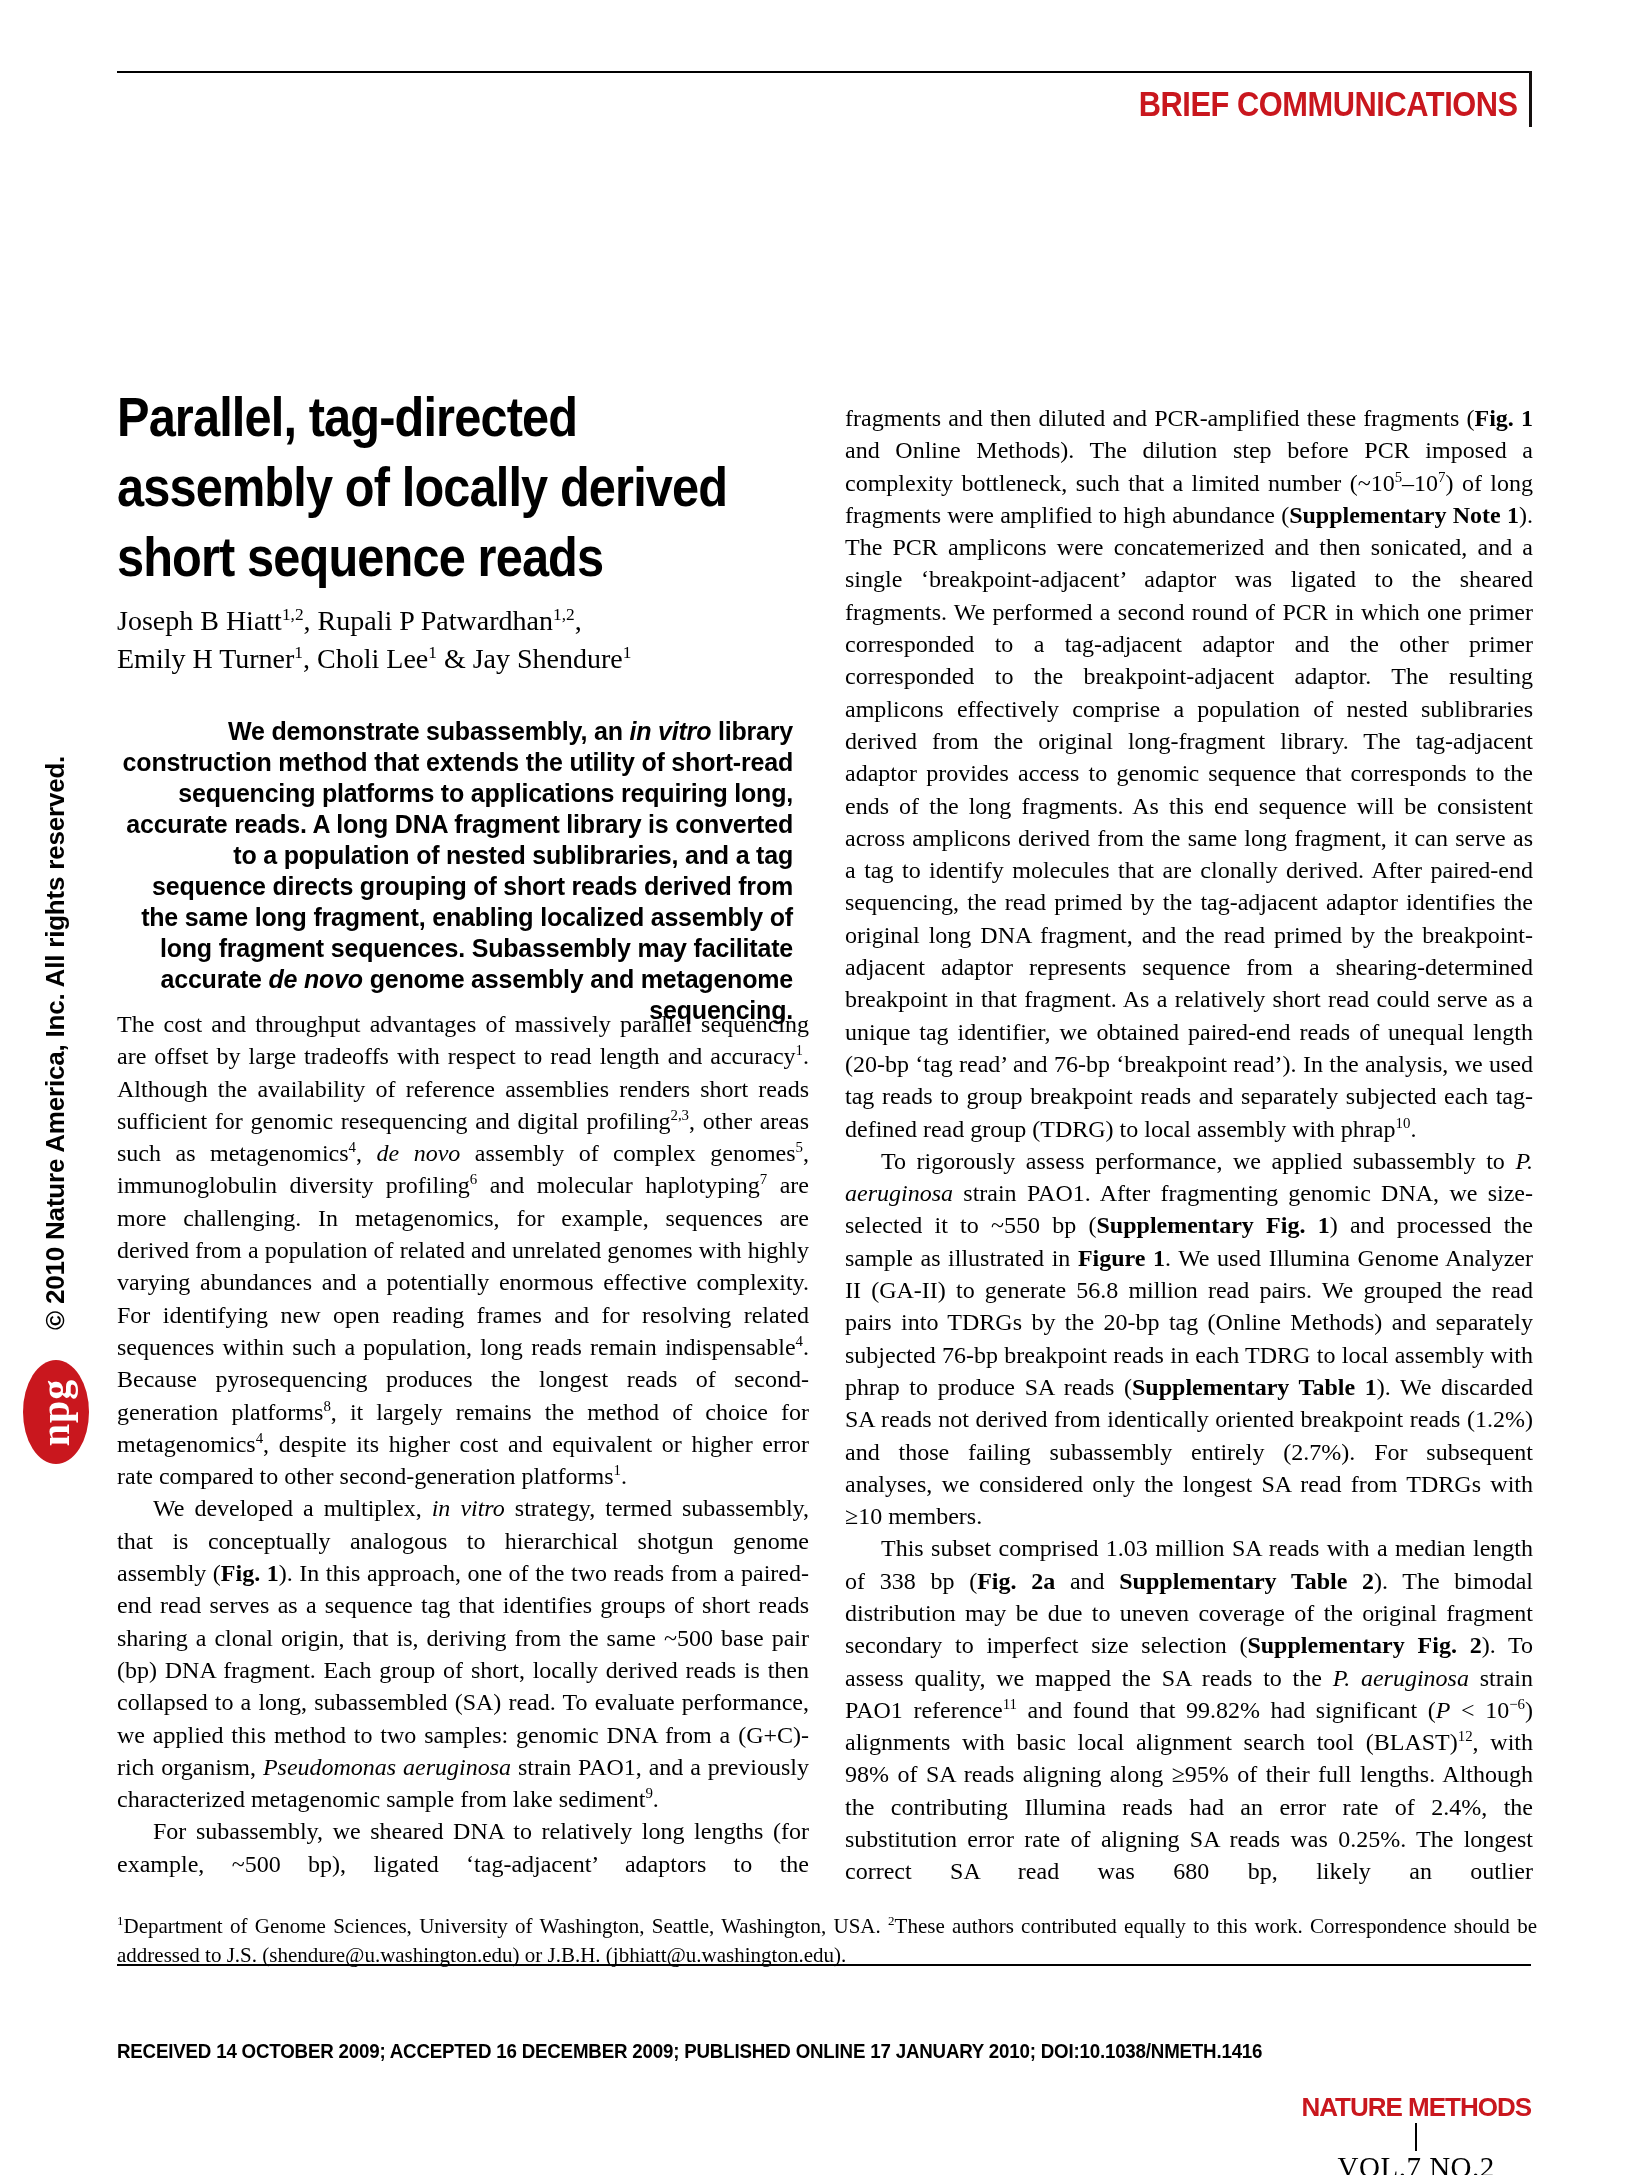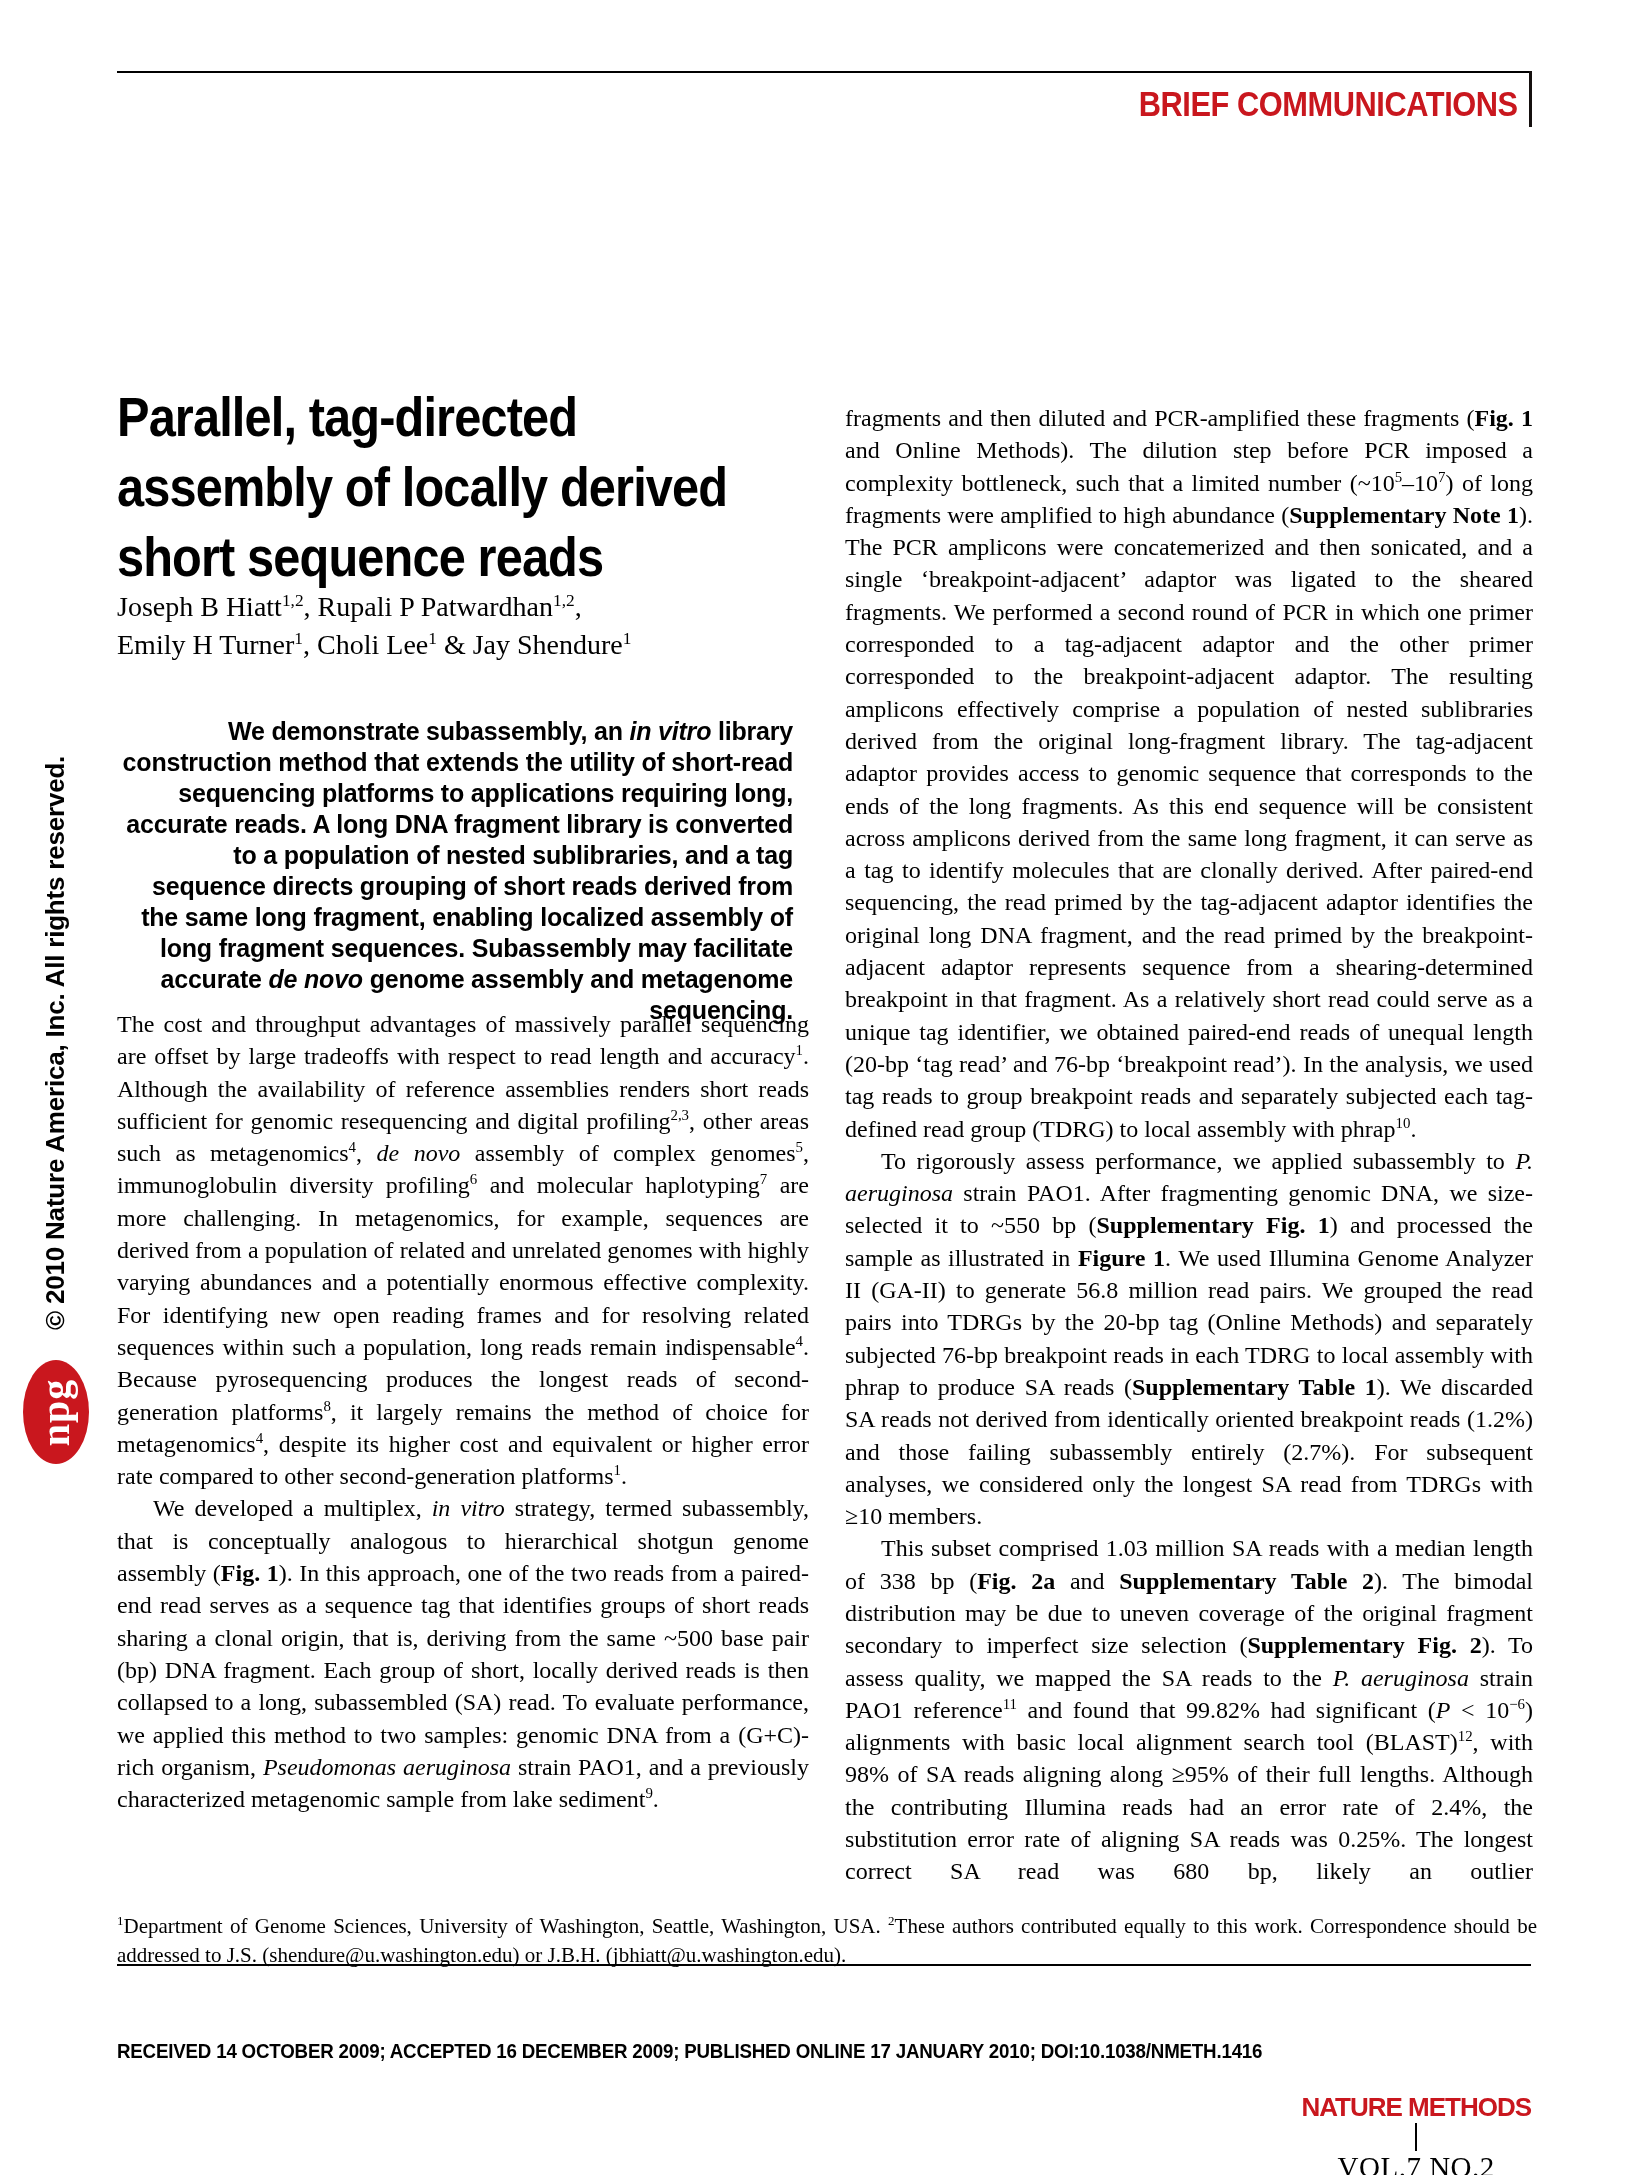--- a/index.html
+++ b/index.html
@@ -31,21 +31,21 @@
     transform:rotate(-90deg); color:#fff;
     font-family:"Liberation Serif", serif; font-weight:bold; font-size:40px; letter-spacing:1px;
   }
 
   .article-title {
     position:absolute; left:117px; top:382px; white-space:nowrap;
     font-family:"Liberation Sans", sans-serif; font-weight:bold; font-size:56px;
     line-height:70px; letter-spacing:-1px; transform:scaleX(0.87); transform-origin:0 0;
   }
   .author-list {
-    position:absolute; left:117px; top:588px;
+    position:absolute; left:117px; top:602px;
     font-family:"Liberation Serif", serif; font-size:28px; line-height:38px;
   }
   .abstract {
     position:absolute; left:117px; top:716px; width:676px;
     font-family:"Liberation Sans", sans-serif; font-weight:bold; font-size:25px;
     line-height:31px; letter-spacing:-0.2px; text-align:right;
   }
 
   .col { position:absolute; font-size:24px; line-height:32.3px; }
   .col-left  { left:117px; top:1008px; width:692px; }
@@ -92,20 +92,21 @@
 
   <h1 class="article-title" style="margin:0; font-size:56px;"><span>Parallel, tag-directed</span><br><span>assembly of locally derived</span><br><span>short sequence reads</span></h1>
 
   <div class="author-list"><span>Joseph B Hiatt</span><sup>1,2</sup><span>, Rupali P Patwardhan</span><sup>1,2</sup><span>,</span><br><span>Emily H Turner</span><sup>1</sup><span>, Choli Lee</span><sup>1</sup><span> &amp; Jay Shendure</span><sup>1</sup></div>
 
   <div class="abstract"><span>We demonstrate subassembly, an </span><span style="font-style: italic;">in vitro</span><span> library construction method that extends the utility of short-read sequencing platforms to applications requiring long, accurate reads. A long DNA fragment library is converted to a population of nested sublibraries, and a tag sequence directs grouping of short reads derived from the same long fragment, enabling localized assembly of long fragment sequences. Subassembly may facilitate accurate </span><span style="font-style: italic;">de novo</span><span> genome assembly and metagenome sequencing.</span></div>
 
   <div class="col col-left">
       <div class="para"><span>The cost and throughput advantages of massively parallel sequencing are offset by large tradeoffs with respect to read length and accuracy</span><sup>1</sup><span>. Although the availability of reference assemblies renders short reads sufficient for genomic resequencing and digital profiling</span><sup>2,3</sup><span>, other areas such as metagenomics</span><sup>4</sup><span>, </span><span style="font-style: italic;">de novo</span><span> assembly of complex genomes</span><sup>5</sup><span>, immunoglobulin diversity profiling</span><sup>6</sup><span> and molecular haplotyping</span><sup>7</sup><span> are more challenging. In metagenomics, for example, sequences are derived from a population of related and unrelated genomes with highly varying abundances and a potentially enormous effective complexity. For identifying new open reading frames and for resolving related sequences within such a population, long reads remain indispensable</span><sup>4</sup><span>. Because pyrosequencing produces the longest reads of second-generation platforms</span><sup>8</sup><span>, it largely remains the method of choice for metagenomics</span><sup>4</sup><span>, despite its higher cost and equivalent or higher error rate compared to other second-generation platforms</span><sup>1</sup><span>.</span></div>
       <div class="para indent"><span>We developed a multiplex, </span><span style="font-style: italic;">in vitro</span><span> strategy, termed subassembly, that is conceptually analogous to hierarchical shotgun genome assembly (</span><span style="font-weight: bold;">Fig. 1</span><span>). In this approach, one of the two reads from a paired-end read serves as a sequence tag that identifies groups of short reads sharing a clonal origin, that is, deriving from the same ~500 base pair (bp) DNA fragment. Each group of short, locally derived reads is then collapsed to a long, subassembled (SA) read. To evaluate performance, we applied this method to two samples: genomic DNA from a (G+C)-rich organism, </span><span style="font-style: italic;">Pseudomonas aeruginosa</span><span> strain PAO1, and a previously characterized metagenomic sample from lake sediment</span><sup>9</sup><span>.</span></div>
+      <div class="para indent cont"><span>For subassembly, we sheared DNA to relatively long lengths (for example, ~500 bp), ligated ‘tag-adjacent’ adaptors to the</span></div>
     </div>
 
   <div class="col col-right">
       <div class="para"><span>fragments and then diluted and PCR-amplified these fragments (</span><span style="font-weight: bold;">Fig. 1</span><span> and Online Methods). The dilution step before PCR imposed a complexity bottleneck, such that a limited number (~10</span><sup>5</sup><span>–10</span><sup>7</sup><span>) of long fragments were amplified to high abundance (</span><span style="font-weight: bold;">Supplementary Note 1</span><span>). The PCR amplicons were concatemerized and then sonicated, and a single ‘breakpoint-adjacent’ adaptor was ligated to the sheared fragments. We performed a second round of PCR in which one primer corresponded to a tag-adjacent adaptor and the other primer corresponded to the breakpoint-adjacent adaptor. The resulting amplicons effectively comprise a population of nested sublibraries derived from the original long-fragment library. The tag-adjacent adaptor provides access to genomic sequence that corresponds to the ends of the long fragments. As this end sequence will be consistent across amplicons derived from the same long fragment, it can serve as a tag to identify molecules that are clonally derived. After paired-end sequencing, the read primed by the tag-adjacent adaptor identifies the original long DNA fragment, and the read primed by the breakpoint-adjacent adaptor represents sequence from a shearing-determined breakpoint in that fragment. As a relatively short read could serve as a unique tag identifier, we obtained paired-end reads of unequal length (20-bp ‘tag read’ and 76-bp ‘breakpoint read’). In the analysis, we used tag reads to group breakpoint reads and separately subjected each tag-defined read group (TDRG) to local assembly with phrap</span><sup>10</sup><span>.</span></div>
       <div class="para indent"><span>To rigorously assess performance, we applied subassembly to </span><span style="font-style: italic;">P. aeruginosa</span><span> strain PAO1. After fragmenting genomic DNA, we size-selected it to ~550 bp (</span><span style="font-weight: bold;">Supplementary Fig. 1</span><span>) and processed the sample as illustrated in </span><span style="font-weight: bold;">Figure 1</span><span>. We used Illumina Genome Analyzer II (GA-II) to generate 56.8 million read pairs. We grouped the read pairs into TDRGs by the 20-bp tag (Online Methods) and separately subjected 76-bp breakpoint reads in each TDRG to local assembly with phrap to produce SA reads (</span><span style="font-weight: bold;">Supplementary Table 1</span><span>). We discarded SA reads not derived from identically oriented breakpoint reads (1.2%) and those failing subassembly entirely (2.7%). For subsequent analyses, we considered only the longest SA read from TDRGs with ≥10 members.</span></div>
       <div class="para indent cont"><span>This subset comprised 1.03 million SA reads with a median length of 338 bp (</span><span style="font-weight: bold;">Fig. 2a</span><span> and </span><span style="font-weight: bold;">Supplementary Table 2</span><span>). The bimodal distribution may be due to uneven coverage of the original fragment secondary to imperfect size selection (</span><span style="font-weight: bold;">Supplementary Fig. 2</span><span>). To assess quality, we mapped the SA reads to the </span><span style="font-style: italic;">P. aeruginosa</span><span> strain PAO1 reference</span><sup>11</sup><span> and found that 99.82% had significant (</span><span style="font-style: italic;">P</span><span> &lt; 10</span><sup>−6</sup><span>) alignments with basic local alignment search tool (BLAST)</span><sup>12</sup><span>, with 98% of SA reads aligning along ≥95% of their full lengths. Although the contributing Illumina reads had an error rate of 2.4%, the substitution error rate of aligning SA reads was 0.25%. The longest correct SA read was 680 bp, likely an outlier</span></div>
     </div>
 
   <div class="footnote-rule"></div>
   <div class="footnote"><sup>1</sup><span>Department of Genome Sciences, University of Washington, Seattle, Washington, USA. </span><sup>2</sup><span>These authors contributed equally to this work. Correspondence should be addressed to J.S. (shendure@u.washington.edu) or J.B.H. (jbhiatt@u.washington.edu).</span></div>

